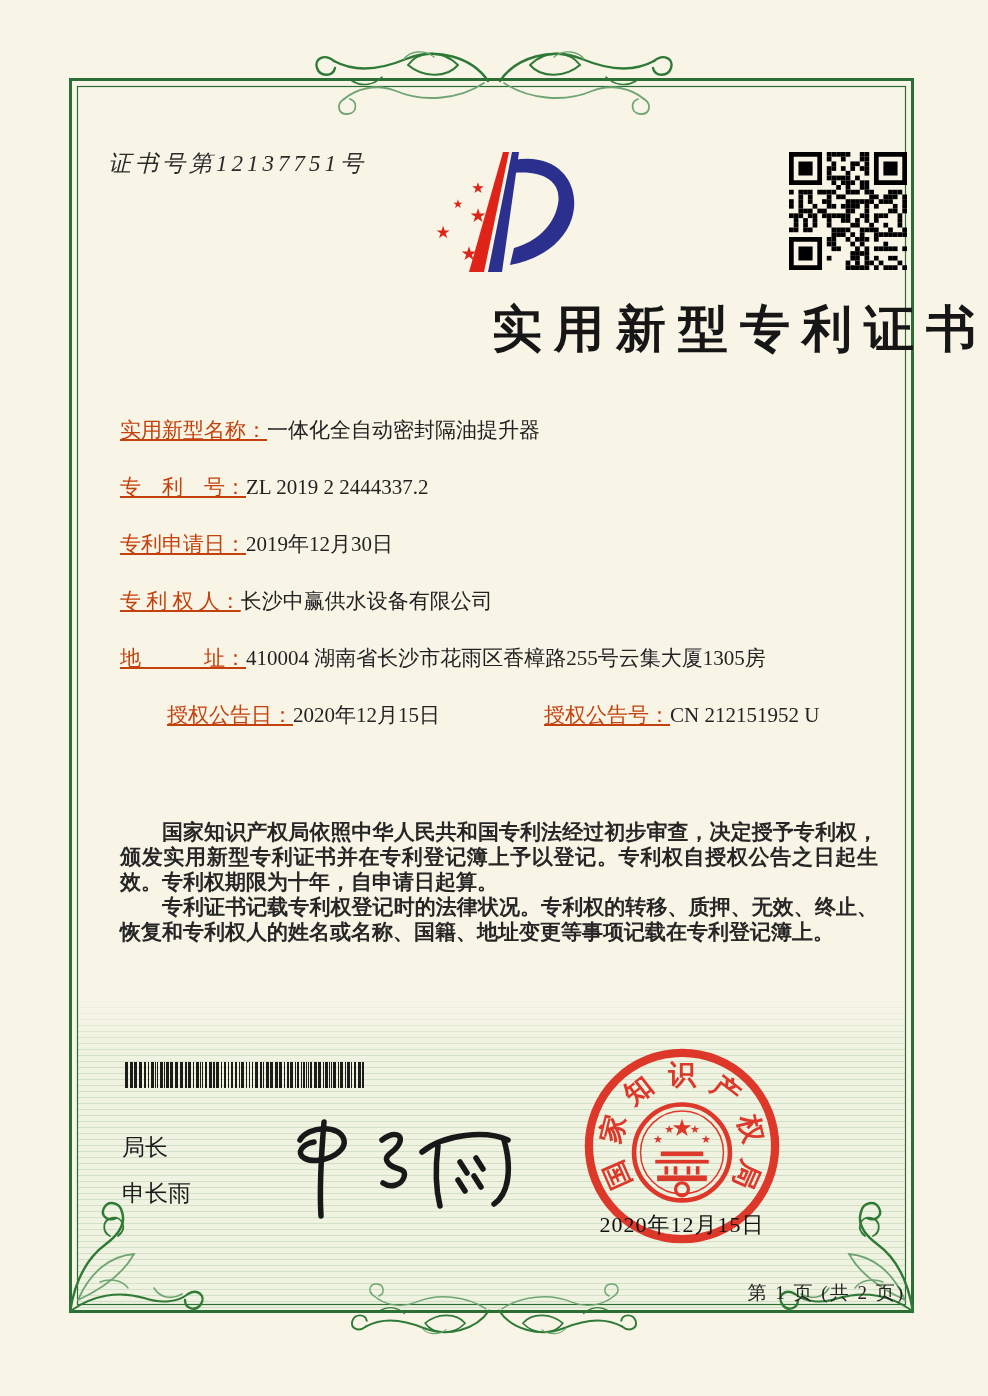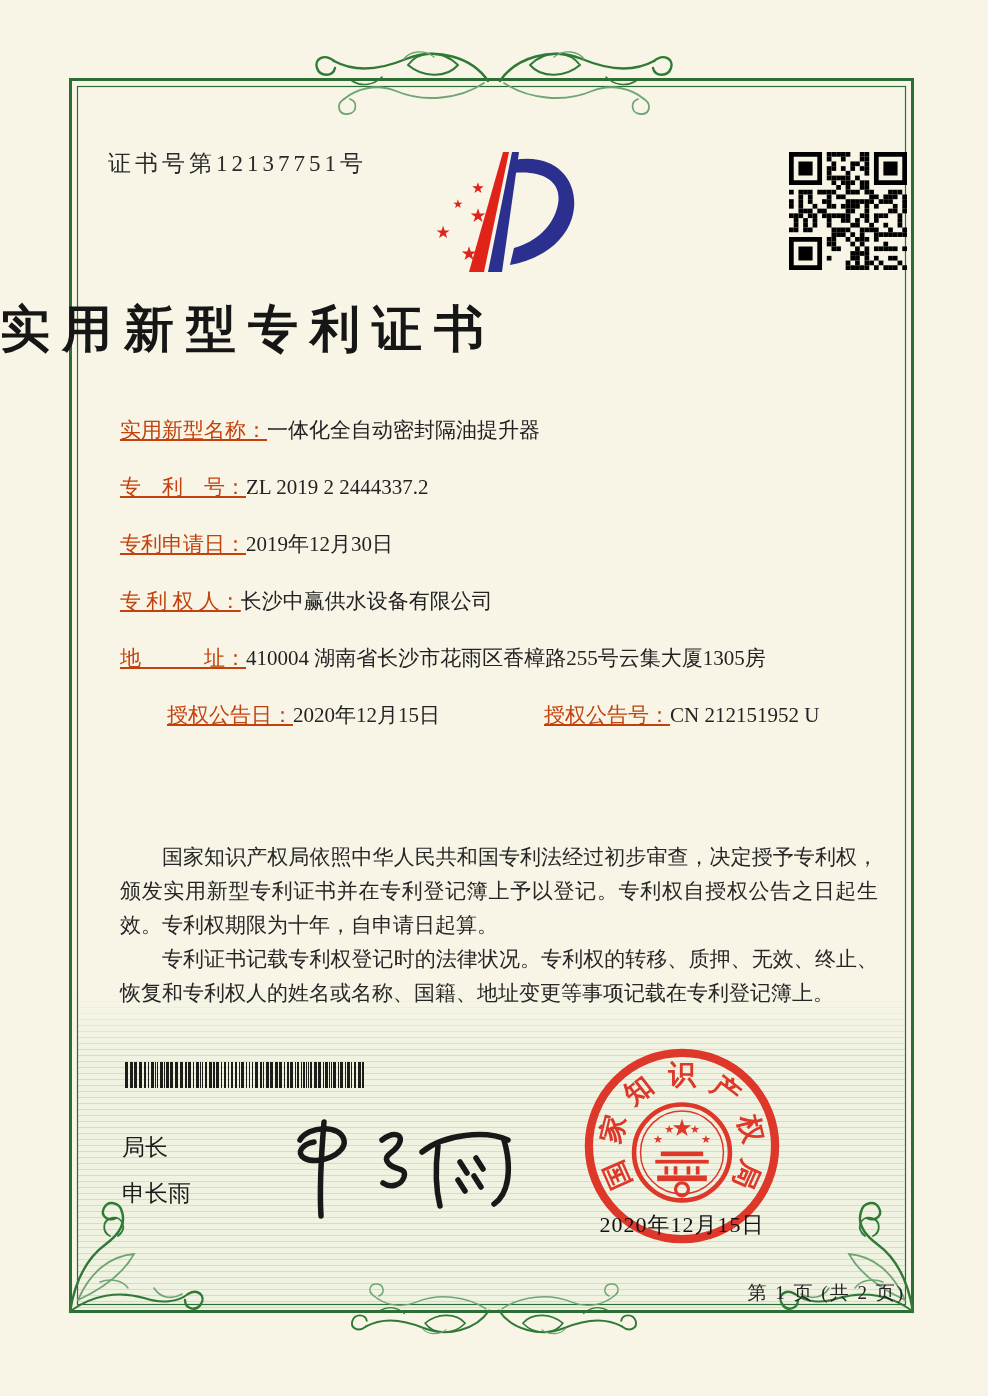--- a/index.html
+++ b/index.html
@@ -14,40 +14,40 @@
     background:
       linear-gradient(180deg, rgba(248,245,231,.9) 0, rgba(248,245,231,0) 60px),
       repeating-linear-gradient(180deg, rgba(120,175,120,.30) 0 1px, rgba(232,241,219,.55) 1px 6px);
     z-index:0;
   }
   .frame-svg{position:absolute; left:0; top:0; z-index:1; pointer-events:none;}
   .content{position:absolute; inset:0; z-index:2;}
 
   .cert-number{
     position:absolute; left:108px; top:148px;
-    font-size:23px; letter-spacing:4px; color:#2a2a2a;
+    font-size:23px; letter-spacing:4px; color:#2a2a2a;font-style:italic;
   }
   .logo{position:absolute; left:412px; top:138px; width:176px; height:156px;}
   .qr{position:absolute; left:789px; top:152px; width:118px; height:118px;}
 
   .title{
     position:absolute; left:0; top:296px; width:100%;
-    text-align:left; font-size:50px; font-weight:bold;
+    text-align:right; font-size:50px; font-weight:bold;
     letter-spacing:12px; color:#161616;
   }
 
   .fields{position:absolute; left:120px; top:416px; width:760px;}
   .field-row{height:26px; margin-bottom:31px; font-size:21px; white-space:nowrap;}
   .field-row .lbl{color:#c2410c;text-decoration:underline;}
   .field-row .val{color:#222;}
   .grant-row{display:flex; gap:104px;margin-left:47px;}
 
   .paragraphs{
-    position:absolute; left:120px; top:840px; width:758px;
-    font-size:21px; line-height:34px; text-align:justify; color:#262626;
+    position:absolute; left:120px; top:820px; width:758px;
+    font-size:21px; line-height:25px; text-align:justify; color:#262626;font-weight:bold;
   }
   .paragraphs p{margin:0; text-indent:2em;}
 
   .barcode{position:absolute; left:125px; top:1062px; width:244px; height:26px;}
 
   .issuer-title{position:absolute; left:122px; top:1132px; font-size:23px;
     font-family:"Liberation Sans","DejaVu Sans",sans-serif; color:#1c1c1c;}
   .issuer-name{position:absolute; left:122px; top:1178px; font-size:23px;
     font-family:"Liberation Sans","DejaVu Sans",sans-serif; color:#1c1c1c;}
   .signature{position:absolute; left:262px; top:1112px; width:260px; height:115px;}

